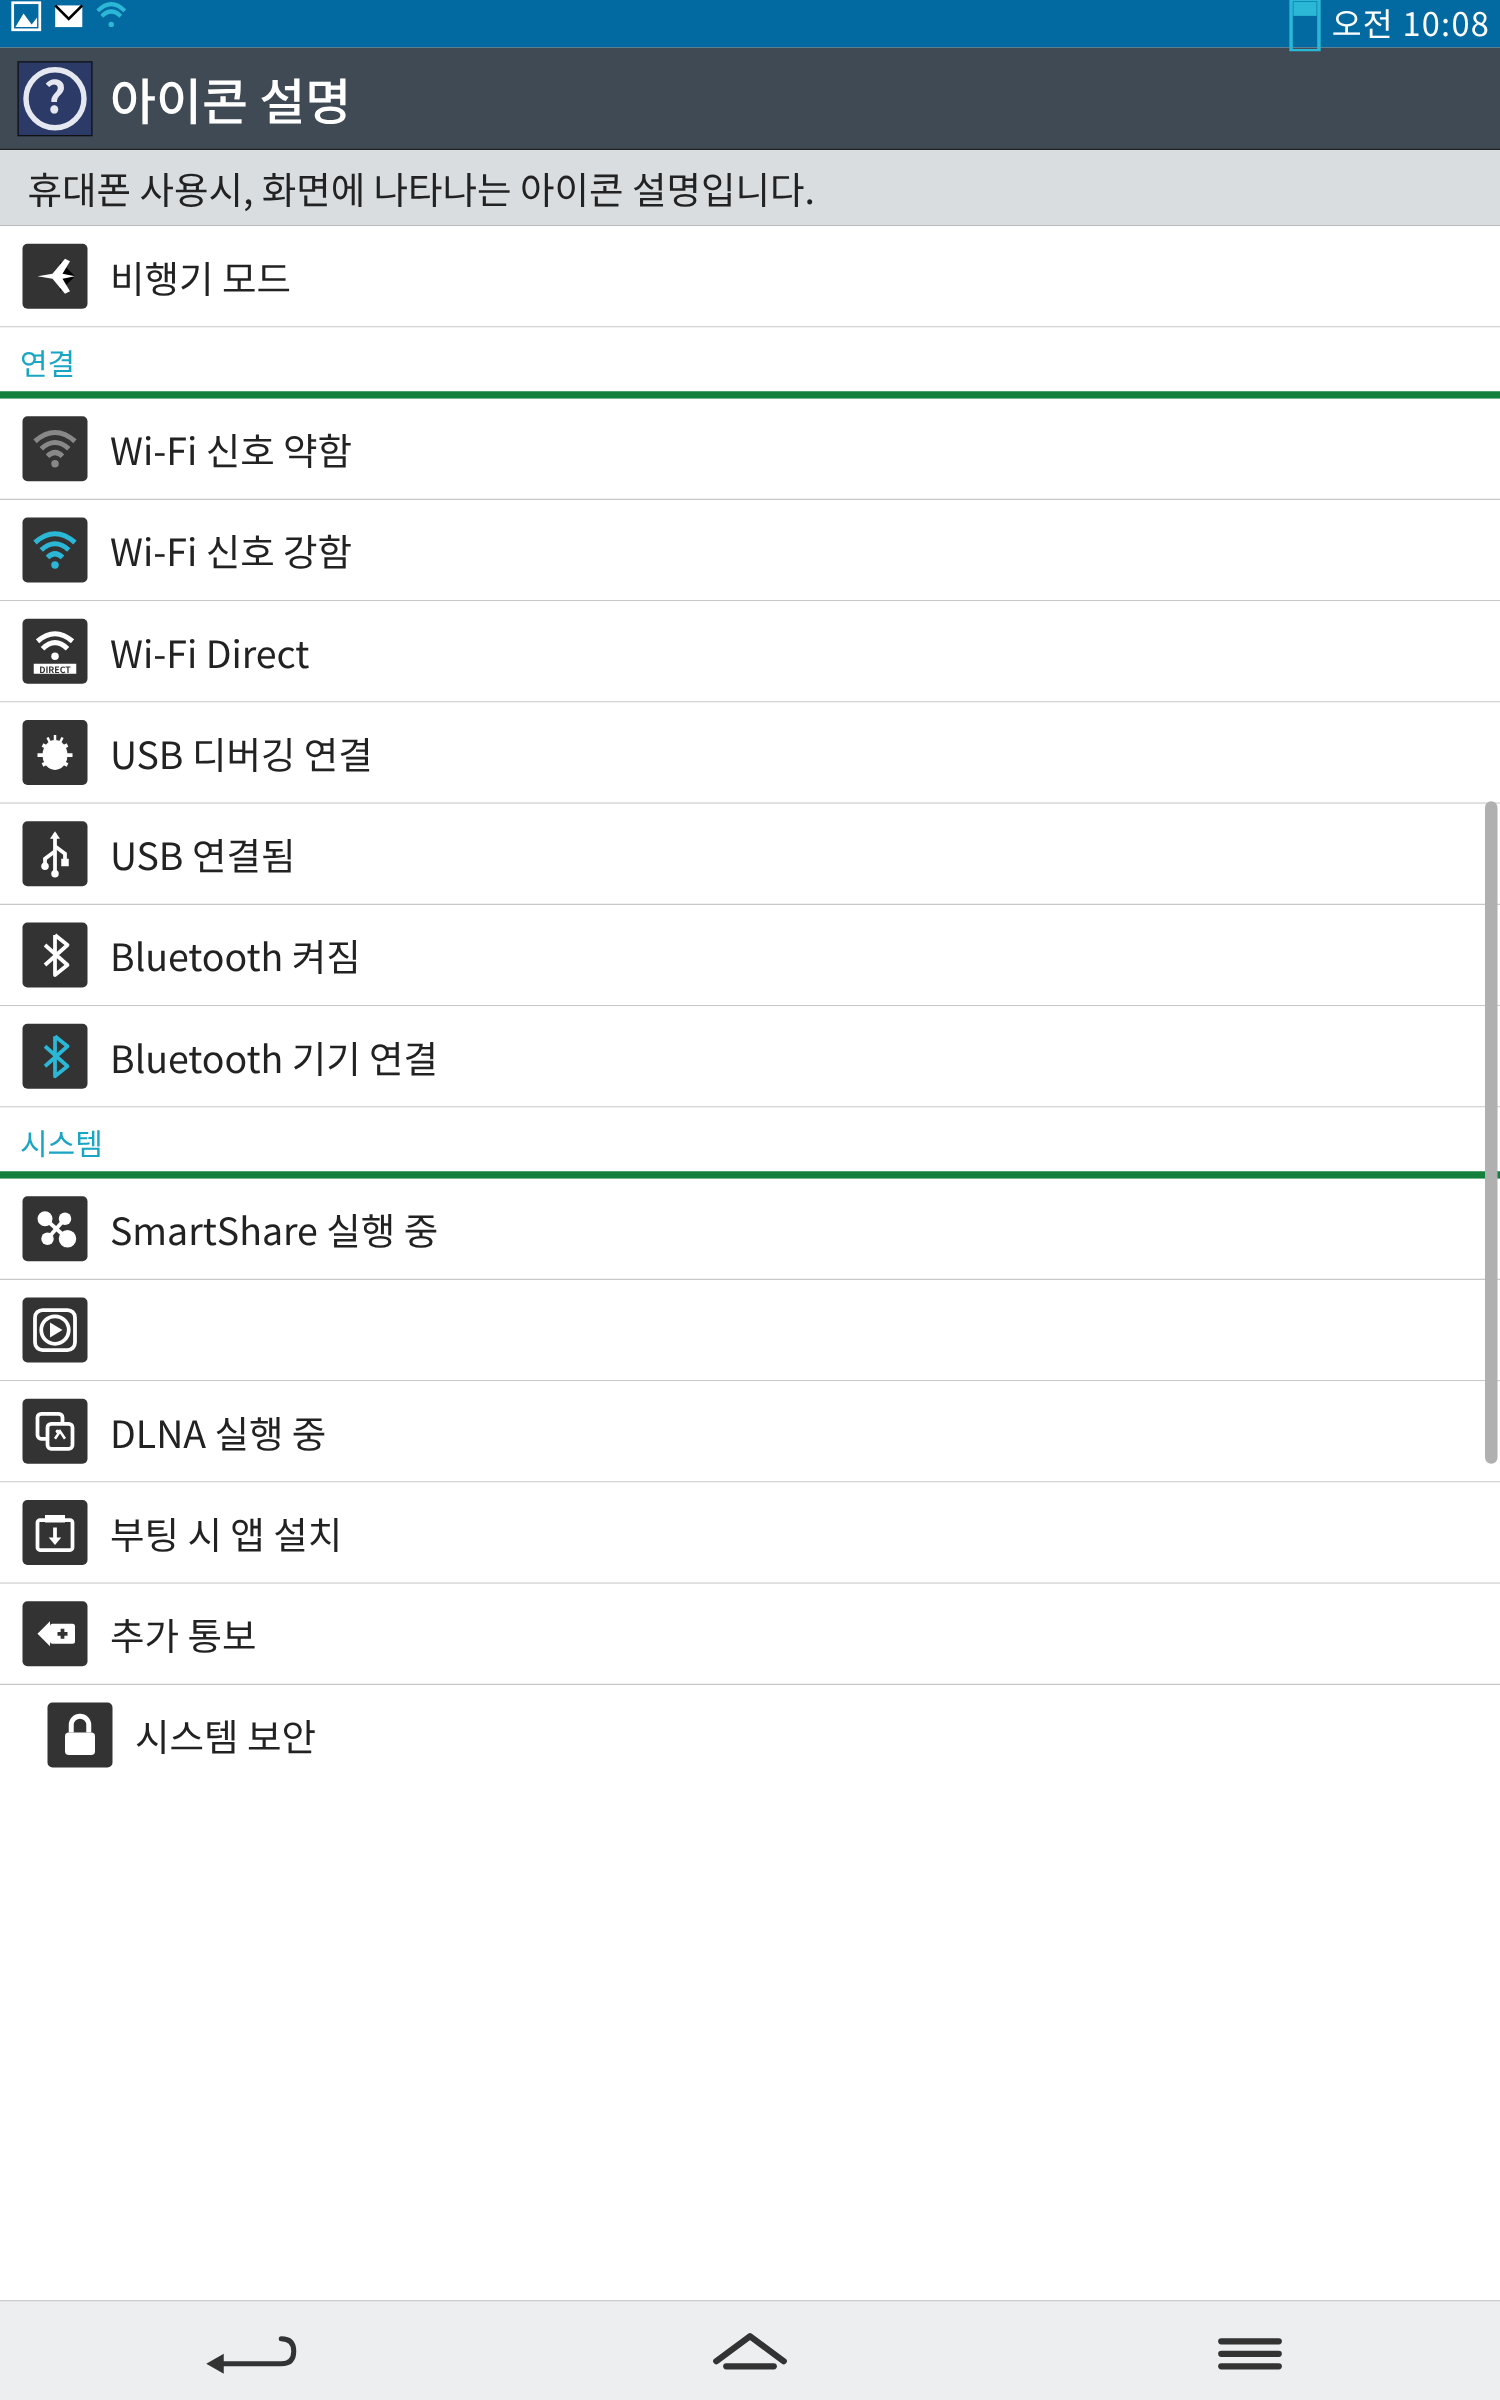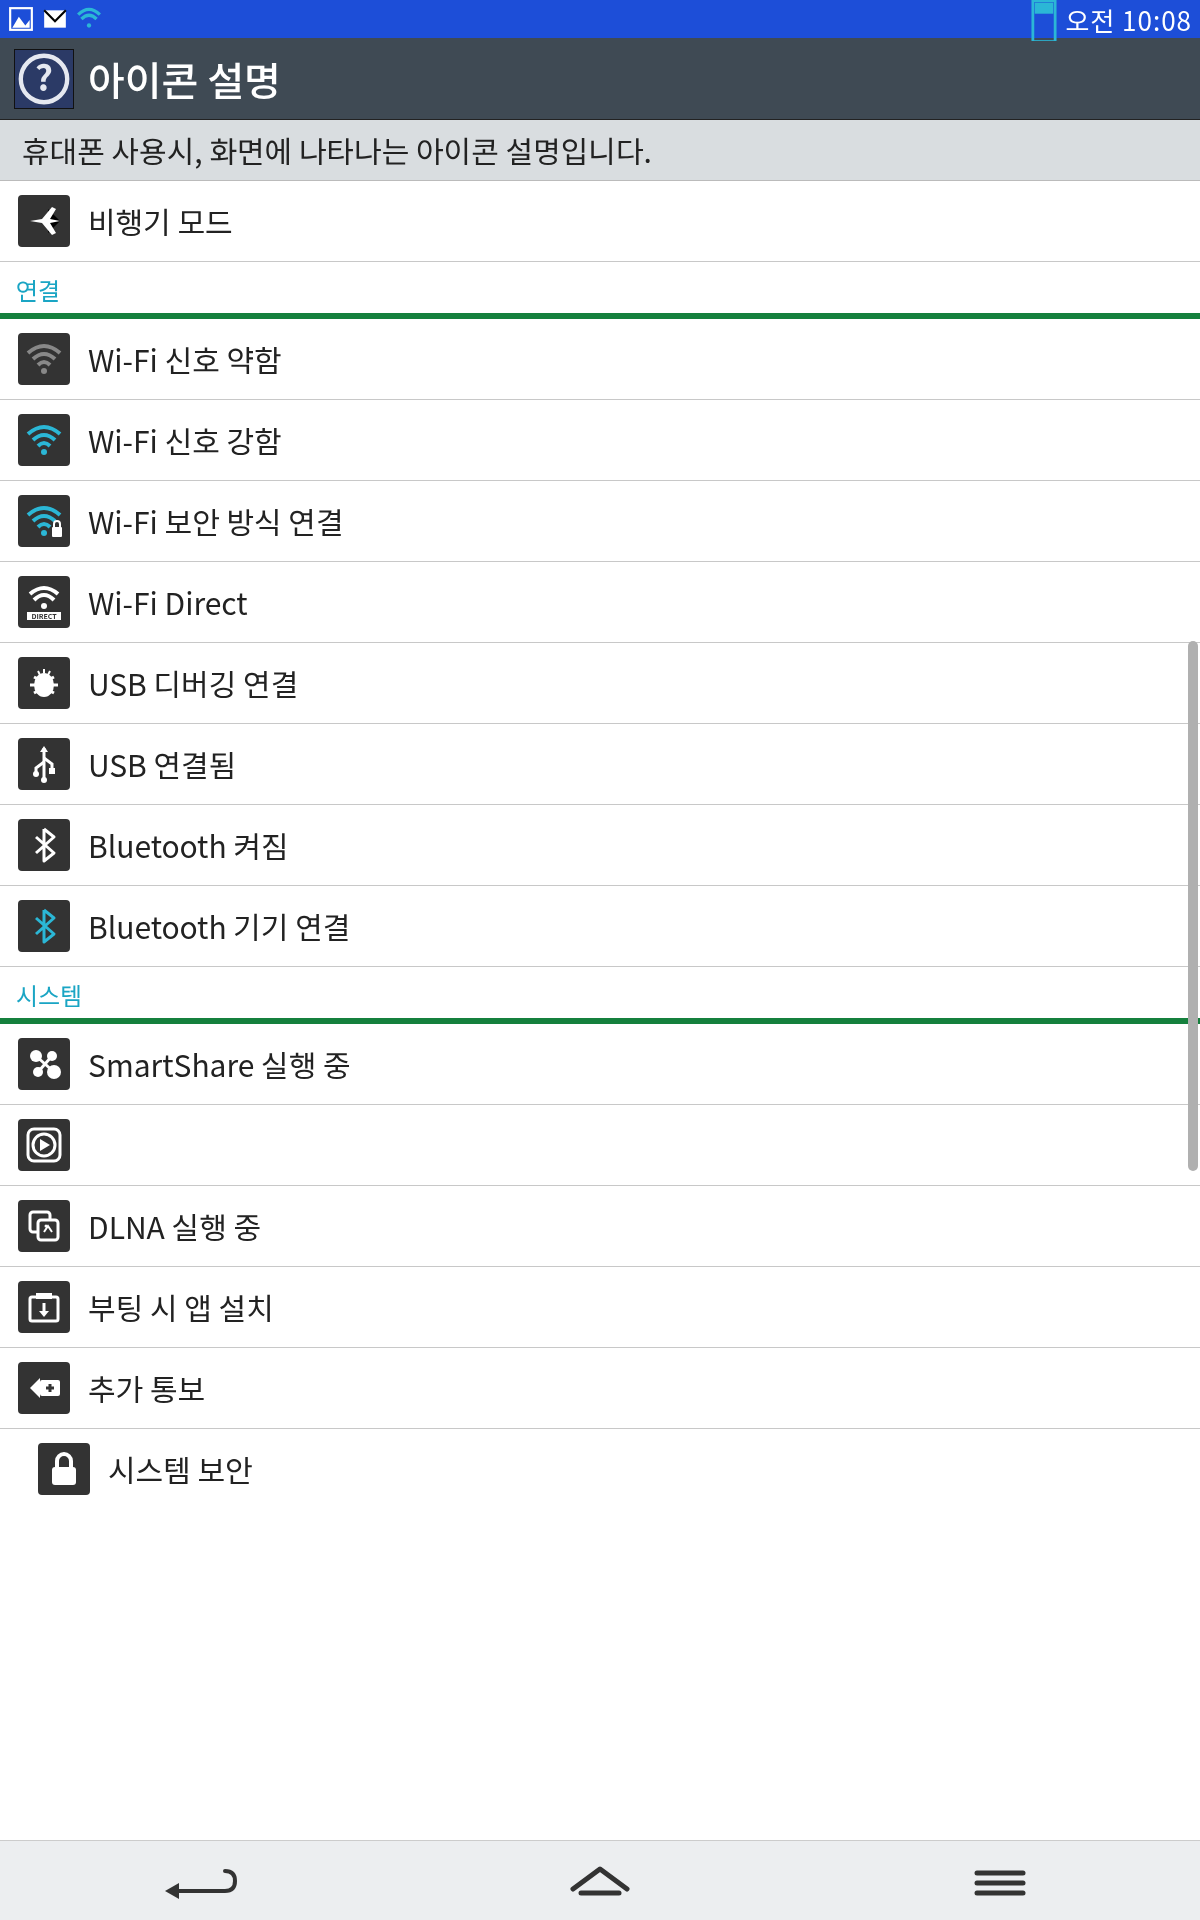--- a/index.html
+++ b/index.html
@@ -6,23 +6,23 @@
 body {
   width: 1200px;
   height: 1920px;
   font-family: "Malgun Gothic", "Noto Sans KR", sans-serif;
   background: #fff;
   overflow: hidden;
   position: relative;
 }
 .status-bar {
   height: 38px;
-  background: #1d4ed8;
-  display: flex;
-  align-items: center;
+  background: #0369a1;
+  display: flex;
+  align-items: flex-start;
   padding: 0 8px;
   color: #fff;
 }
 .status-left { display: flex; gap: 8px; align-items: center; }
 .status-right { margin-left: auto; display: flex; gap: 8px; align-items: center; font-size: 26px; letter-spacing: 1px; }
 .sicon { width: 26px; height: 26px; display: inline-flex; align-items: center; justify-content: center; }
 .app-bar {
   height: 82px;
   background: #3f4a54;
   display: flex;
@@ -180,33 +180,20 @@
       <svg viewBox="0 0 40 40">
           <path d="M4 14 Q20 0 36 14" fill="none" stroke="#2bb7d6" stroke-width="4"></path>
           <path d="M9 20 Q20 10 31 20" fill="none" stroke="#2bb7d6" stroke-width="4"></path>
           <path d="M14 26 Q20 20 26 26" fill="none" stroke="#2bb7d6" stroke-width="4"></path>
           <circle cx="20" cy="32" r="3" fill="#2bb7d6"></circle>
         </svg>
     </div>
     <div class="item-label">Wi-Fi 신호 강함</div>
   </div>
 
-  <div class="list-item">
-    <div class="item-icon">
-      <svg viewBox="0 0 40 40">
-          <path d="M4 14 Q20 0 36 14" fill="none" stroke="#2bb7d6" stroke-width="4"></path>
-          <path d="M9 20 Q20 10 31 20" fill="none" stroke="#2bb7d6" stroke-width="4"></path>
-          <path d="M14 26 Q20 20 26 26" fill="none" stroke="#2bb7d6" stroke-width="4"></path>
-          <circle cx="20" cy="32" r="3" fill="#2bb7d6"></circle>
-          <rect x="28" y="26" width="10" height="10" fill="#fff" rx="1"></rect>
-          <path d="M30 26 v-3 a3 3 0 0 1 6 0 v3" fill="none" stroke="#fff" stroke-width="2"></path>
-        </svg>
-    </div>
-    <div class="item-label">Wi-Fi 보안 방식 연결</div>
-  </div>
 
   <div class="list-item">
     <div class="item-icon">
       <svg viewBox="0 0 40 40">
           <path d="M6 12 Q20 0 34 12" fill="none" stroke="#fff" stroke-width="4"></path>
           <path d="M10 18 Q20 8 30 18" fill="none" stroke="#fff" stroke-width="4"></path>
           <circle cx="20" cy="24" r="3" fill="#fff"></circle>
           <rect x="3" y="30" width="34" height="8" fill="#fff"></rect>
           <text x="20" y="37" text-anchor="middle" font-size="7" fill="#333" font-weight="bold">DIRECT</text>
         </svg>

